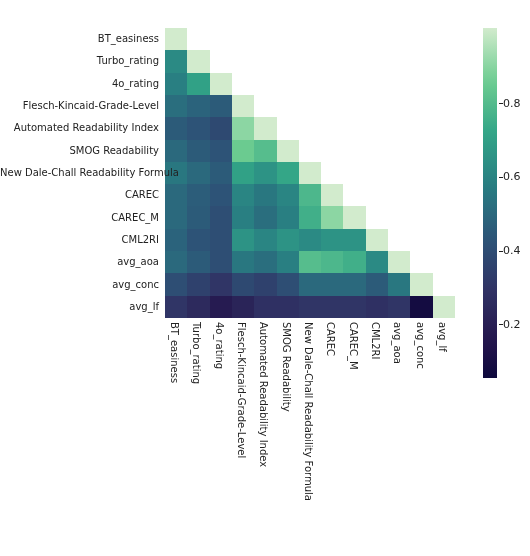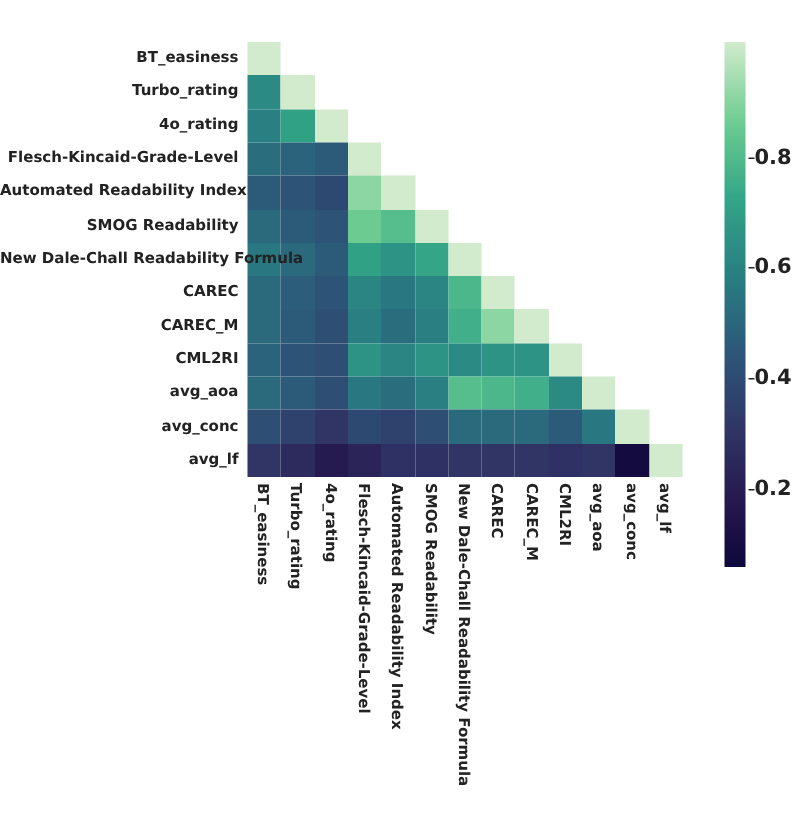--- a/index.html
+++ b/index.html
@@ -36,36 +36,36 @@
     transform: rotate(-90deg);
     text-align: left;
   }
   #colorbar {
     position: absolute;
     width: 14px;
     border: none;
   }
   .cbtick {
     position: absolute;
-    font-size: 14px;
+    font-size: 11px;
     color: #222;
   }
   .cbtick .tm {
     position: absolute;
     left: -4px;
     width: 4px;
     height: 1px;
     background: #222;
     top: 50%;
   }
 </style>
 </head>
 <body>
 
-<div id="stage" style="width: 530px; height: 556px; font-weight: bold;">
+<div id="stage" style="width: 530px; height: 556px;">
   <div id="heatmap" style="left: 165px; top: 28px; width: 290px; height: 290px;">
       <div class="cell" style="left: 0px; top: 0px; width: 22.3077px; height: 22.3077px; background: rgb(210, 235, 205);"></div>
       <div class="cell" style="left: 0px; top: 22.3077px; width: 22.3077px; height: 22.3077px; background: rgb(43, 138, 132);"></div>
       <div class="cell" style="left: 22.3077px; top: 22.3077px; width: 22.3077px; height: 22.3077px; background: rgb(210, 235, 205);"></div>
       <div class="cell" style="left: 0px; top: 44.6154px; width: 22.3077px; height: 22.3077px; background: rgb(41, 127, 130);"></div>
       <div class="cell" style="left: 22.3077px; top: 44.6154px; width: 22.3077px; height: 22.3077px; background: rgb(49, 161, 134);"></div>
       <div class="cell" style="left: 44.6154px; top: 44.6154px; width: 22.3077px; height: 22.3077px; background: rgb(210, 235, 205);"></div>
       <div class="cell" style="left: 0px; top: 66.9231px; width: 22.3077px; height: 22.3077px; background: rgb(42, 110, 126);"></div>
       <div class="cell" style="left: 22.3077px; top: 66.9231px; width: 22.3077px; height: 22.3077px; background: rgb(43, 99, 124);"></div>
       <div class="cell" style="left: 44.6154px; top: 66.9231px; width: 22.3077px; height: 22.3077px; background: rgb(44, 91, 121);"></div>

